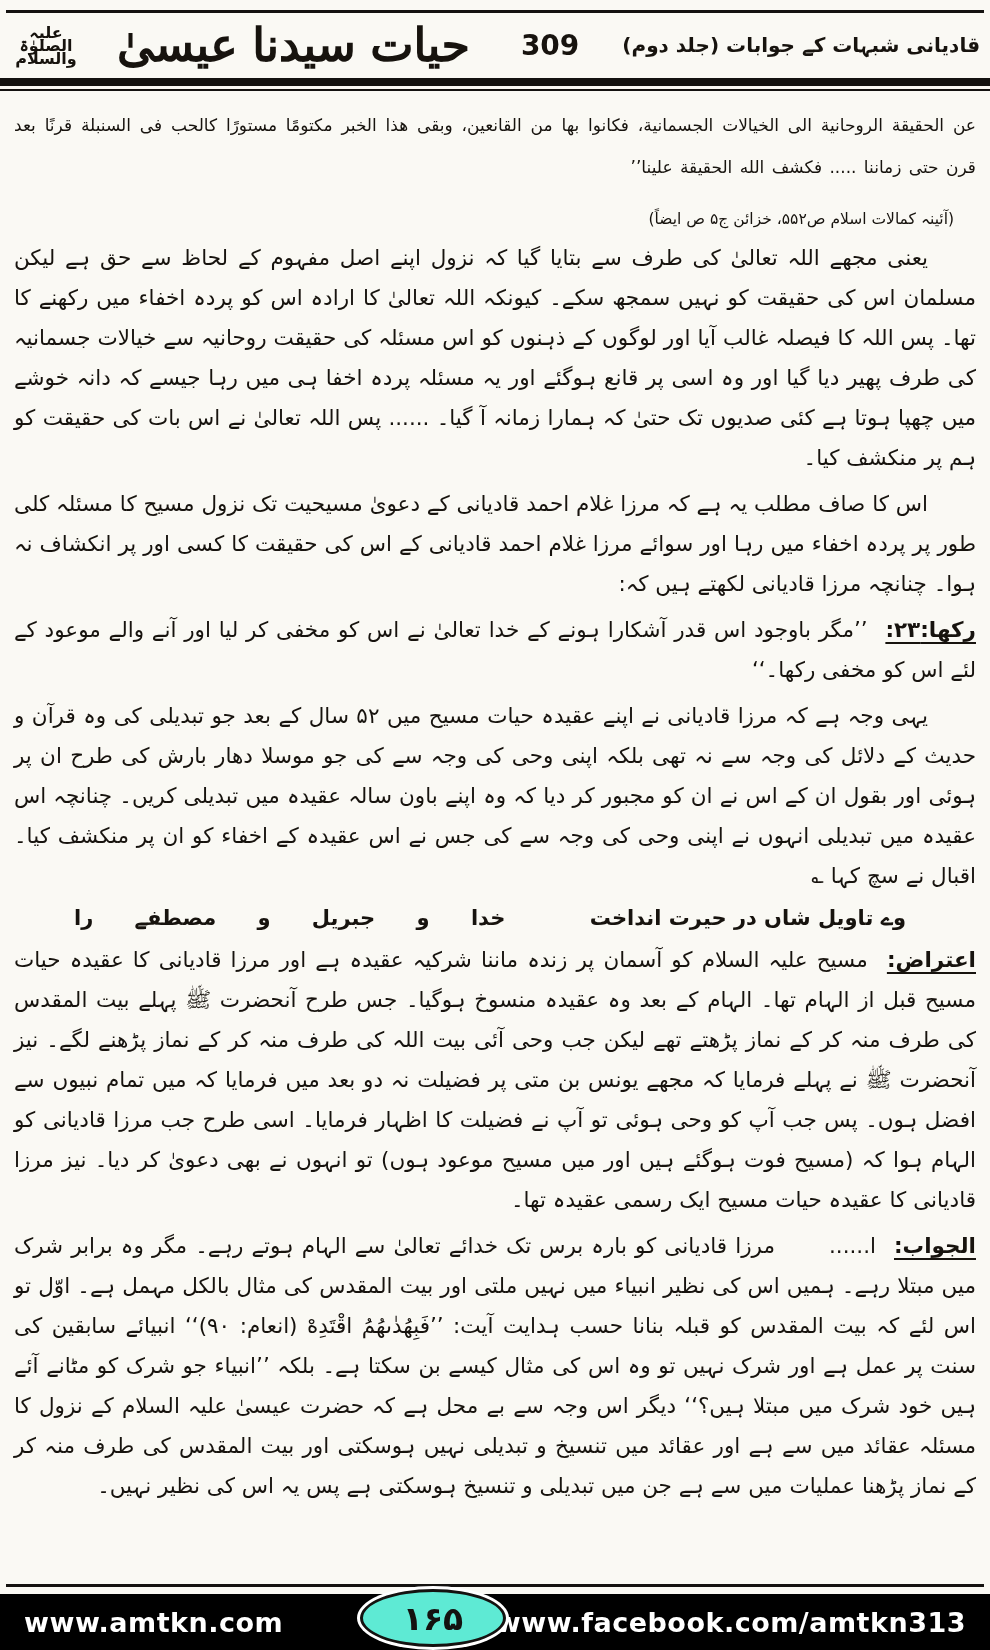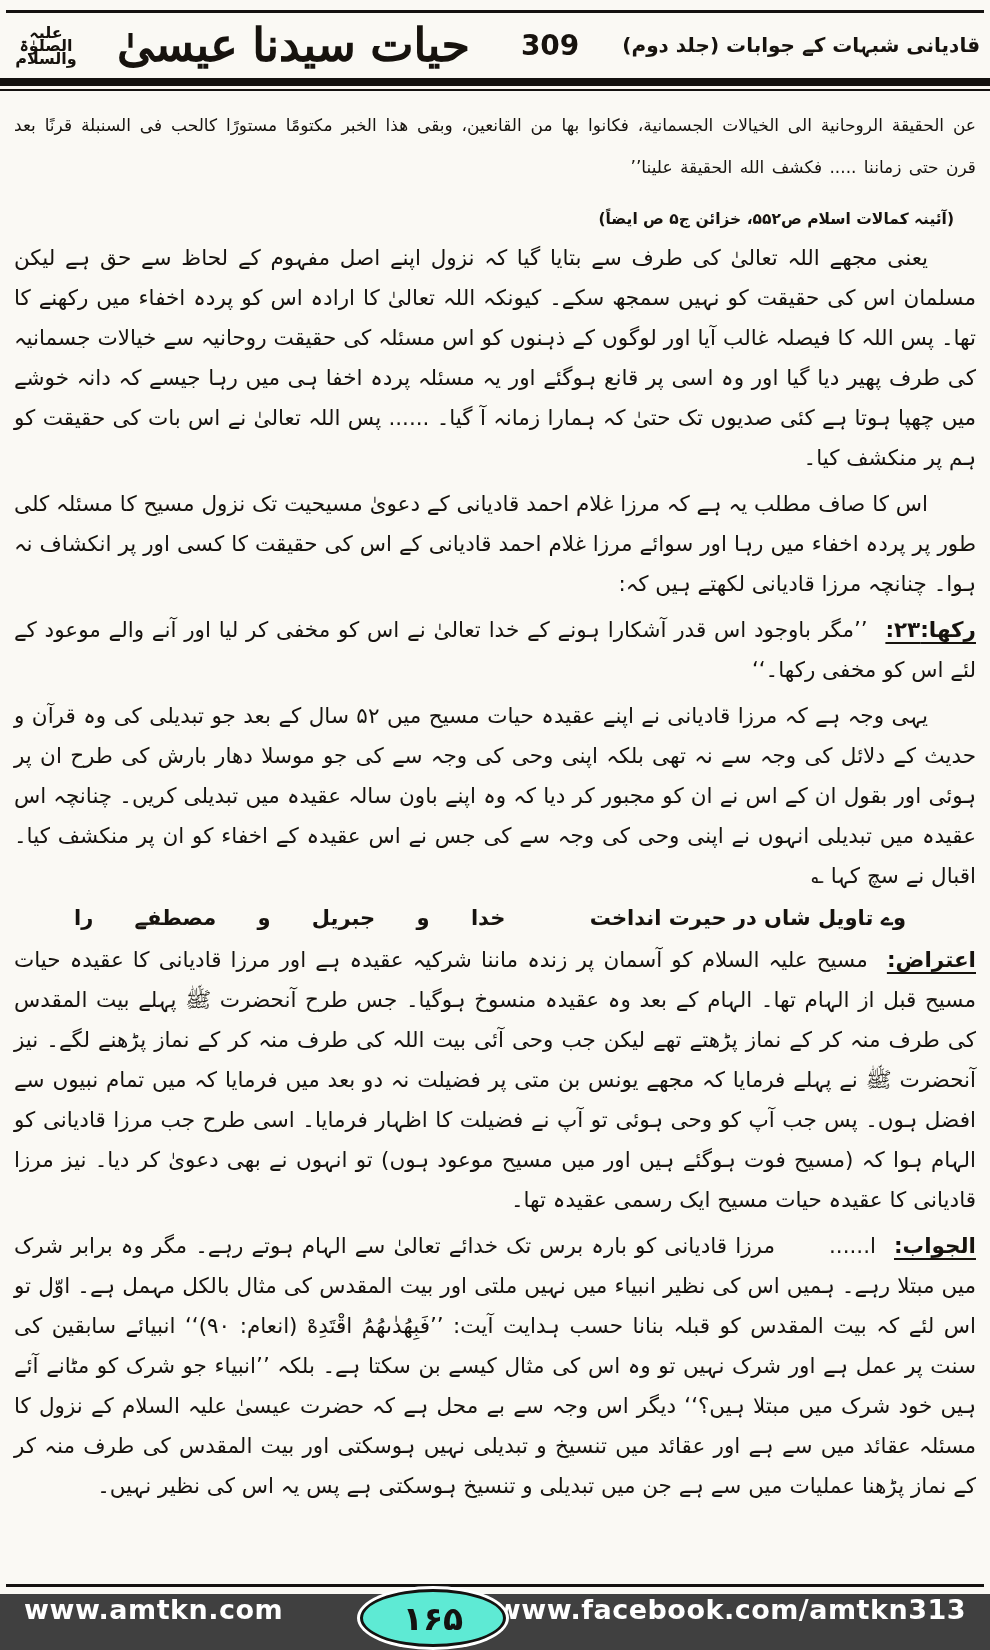--- a/index.html
+++ b/index.html
@@ -33,41 +33,41 @@
 
   .body {
     position:absolute; top:104px; left:14px; right:14px; bottom:80px;
     text-align:justify;
   }
   .arabic {
     font-size:17px; font-weight:normal; line-height:42px; margin-bottom:16px;
     word-spacing:2px;
   }
   .reference {
-    font-size:15.5px; font-weight:bold; text-align:right;
+    font-size:15.5px; font-weight:normal; text-align:right;
     padding-right:22px; line-height:30px; margin-bottom:4px;
   }
   .para { font-size:21.5px; line-height:40px; margin-bottom:6px; }
   .indent { text-indent:48px; }
   .label {
     font-weight:bold; text-decoration:underline; text-underline-offset:5px;
     margin-left:10px;
   }
   .answer-prefix { margin-left:46px; }
   .poetry {
     display:flex; justify-content:space-between; align-items:center;
     font-size:21px; font-weight:bold; padding:4px 70px 10px 60px;
   }
   .poetry .spaced { word-spacing:34px; }
 
   .footer { position:absolute; left:0; right:0; bottom:0; }
   .footer-rule { height:3px; background:#141210; margin:0 6px 7px 6px; }
   .footer-bar {
-    height:56px; background:#404040; direction:ltr;
-    display:flex; align-items:flex-start; justify-content:space-between;
+    height:56px; background:#000000; direction:ltr;
+    display:flex; align-items:center; justify-content:space-between;
     padding:0 24px;
   }
   .footer-url { color:#ffffff; font-weight:bold; font-size:27px; letter-spacing:0.5px; }
   .page-oval {
     position:absolute; bottom:3px; left:360px; width:146px; height:58px;
     background:#5eead4; border:3px solid #141210; border-radius:50%;
     box-shadow:0 0 0 3px #ffffff;
     display:flex; align-items:center; justify-content:center;
   }
   .page-oval span { font-size:33px; font-weight:bold; color:#141210; }

